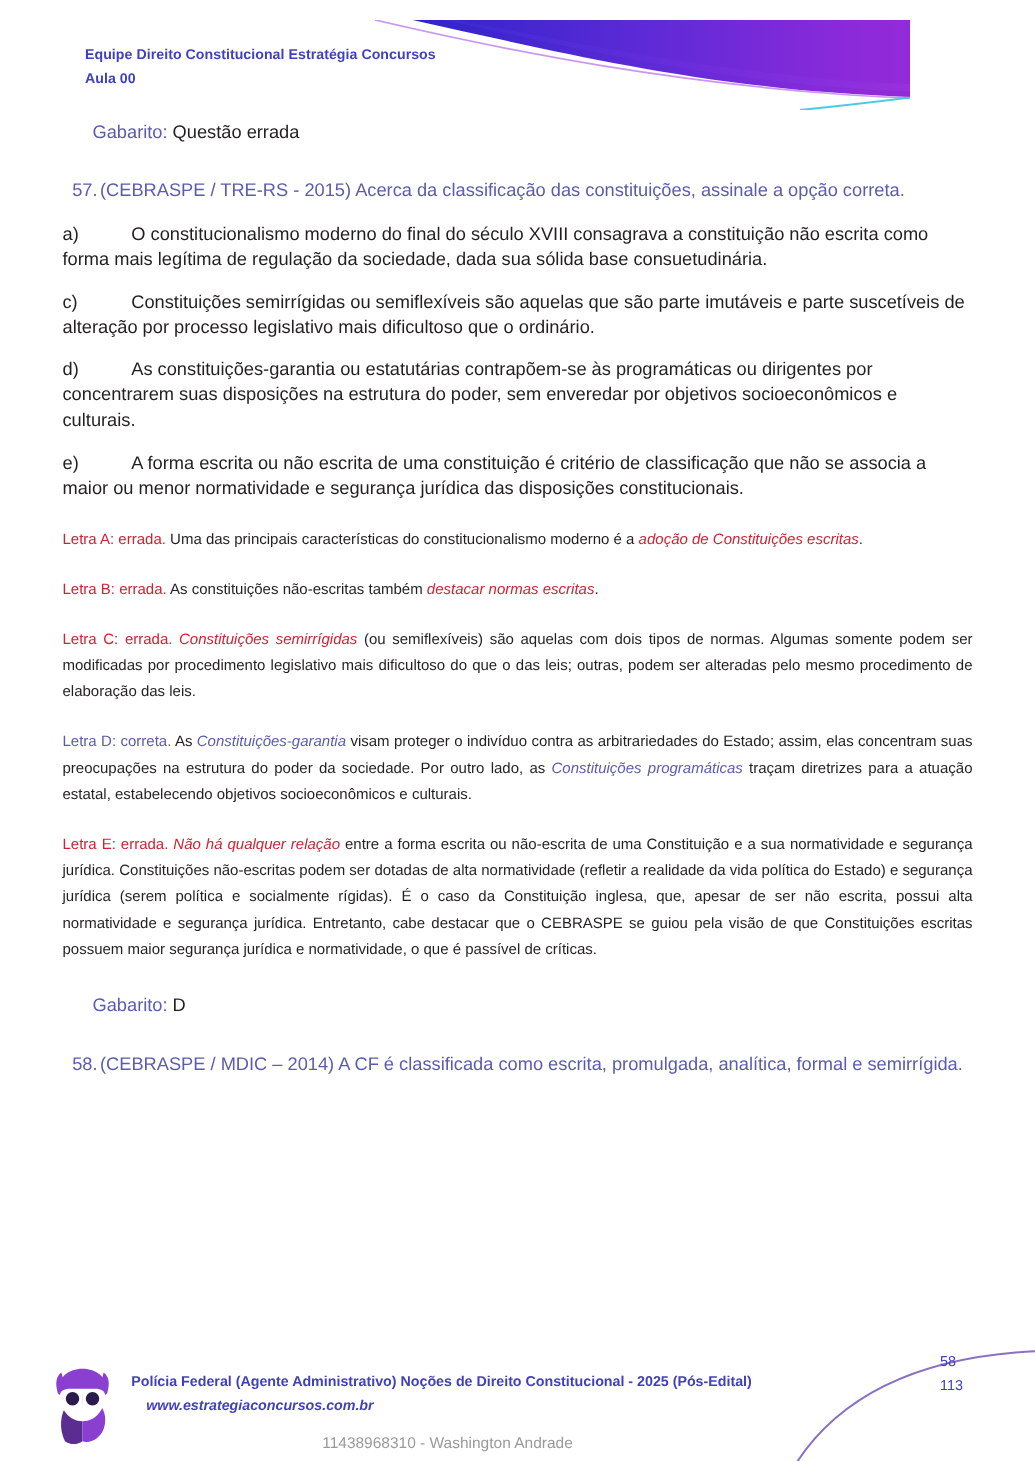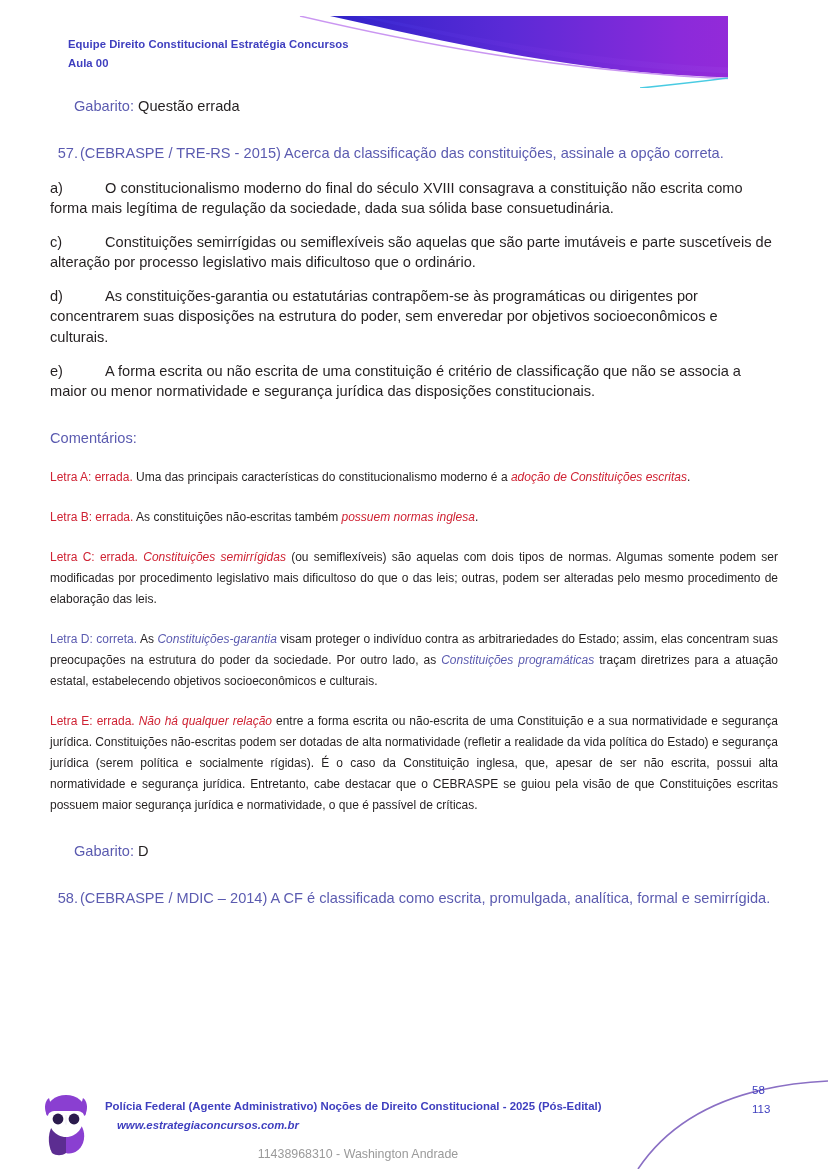--- a/index.html
+++ b/index.html
@@ -239,28 +239,27 @@
   </p>
 
   <p class="alt">
     <span class="alt-letter">d)</span><span>As constituições-garantia ou estatutárias contrapõem-se às programáticas ou dirigentes por concentrarem suas disposições na estrutura do poder, sem enveredar por objetivos socioeconômicos e culturais.</span>
   </p>
 
   <p class="alt">
     <span class="alt-letter">e)</span><span>A forma escrita ou não escrita de uma constituição é critério de classificação que não se associa a maior ou menor normatividade e segurança jurídica das disposições constitucionais.</span>
   </p>
 
-  <p class="comentarios">Comentários:</p>
 
   <p class="comment no-justify">
     <span class="lbl-red">Letra A: errada.</span><span> Uma das principais características do constitucionalismo moderno é a </span><span class="em-red">adoção de Constituições escritas</span><span>.</span>
   </p>
 
   <p class="comment no-justify">
-    <span class="lbl-red">Letra B: errada.</span><span> As constituições não-escritas também </span><span class="em-red">possuem normas inglesa</span><span>.</span>
+    <span class="lbl-red">Letra B: errada.</span><span> As constituições não-escritas também </span><span class="em-red">destacar normas escritas</span><span>.</span>
   </p>
 
   <p class="comment">
     <span class="lbl-red">Letra C: errada.</span><span> </span><span class="em-red">Constituições semirrígidas</span><span> (ou semiflexíveis) são aquelas com dois tipos de normas. Algumas somente podem ser modificadas por procedimento legislativo mais dificultoso do que o das leis; outras, podem ser alteradas pelo mesmo procedimento de elaboração das leis.</span>
   </p>
 
   <p class="comment">
     <span class="lbl-purple">Letra D: correta.</span><span> As </span><span class="em-purple">Constituições-garantia</span><span> visam proteger o indivíduo contra as arbitrariedades do Estado; assim, elas concentram suas preocupações na estrutura do poder da sociedade. Por outro lado, as </span><span class="em-purple">Constituições programáticas</span><span> traçam diretrizes para a atuação estatal, estabelecendo objetivos socioeconômicos e culturais.</span>
   </p>
 

